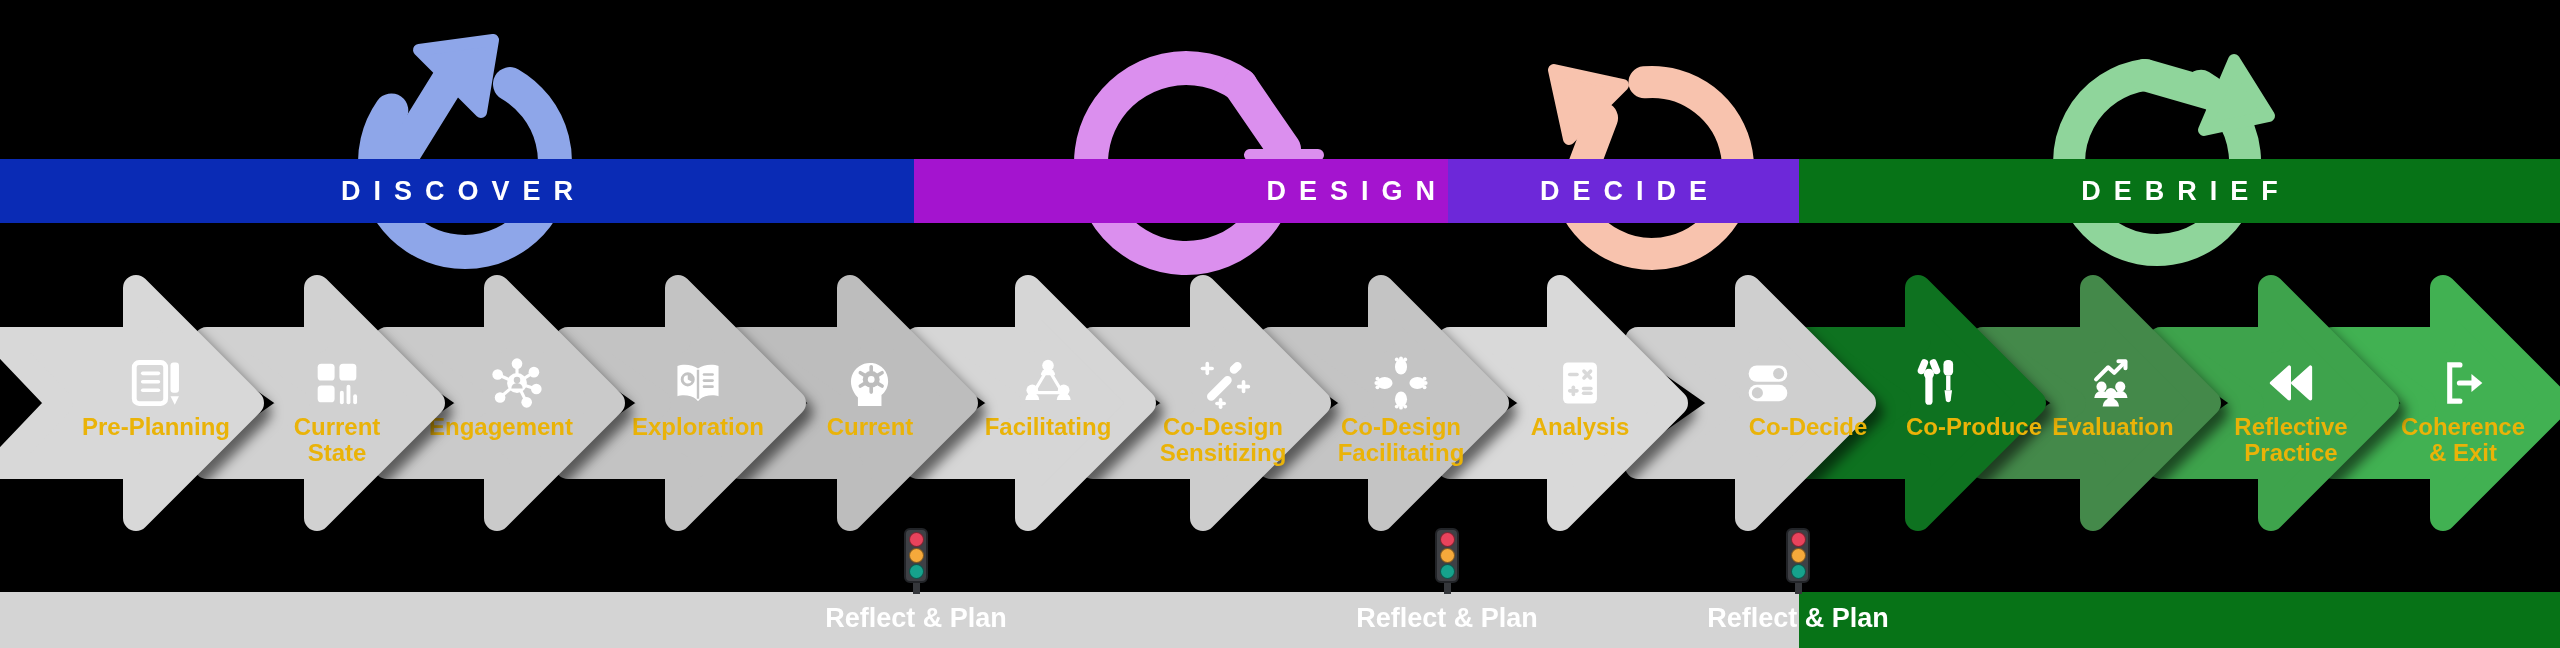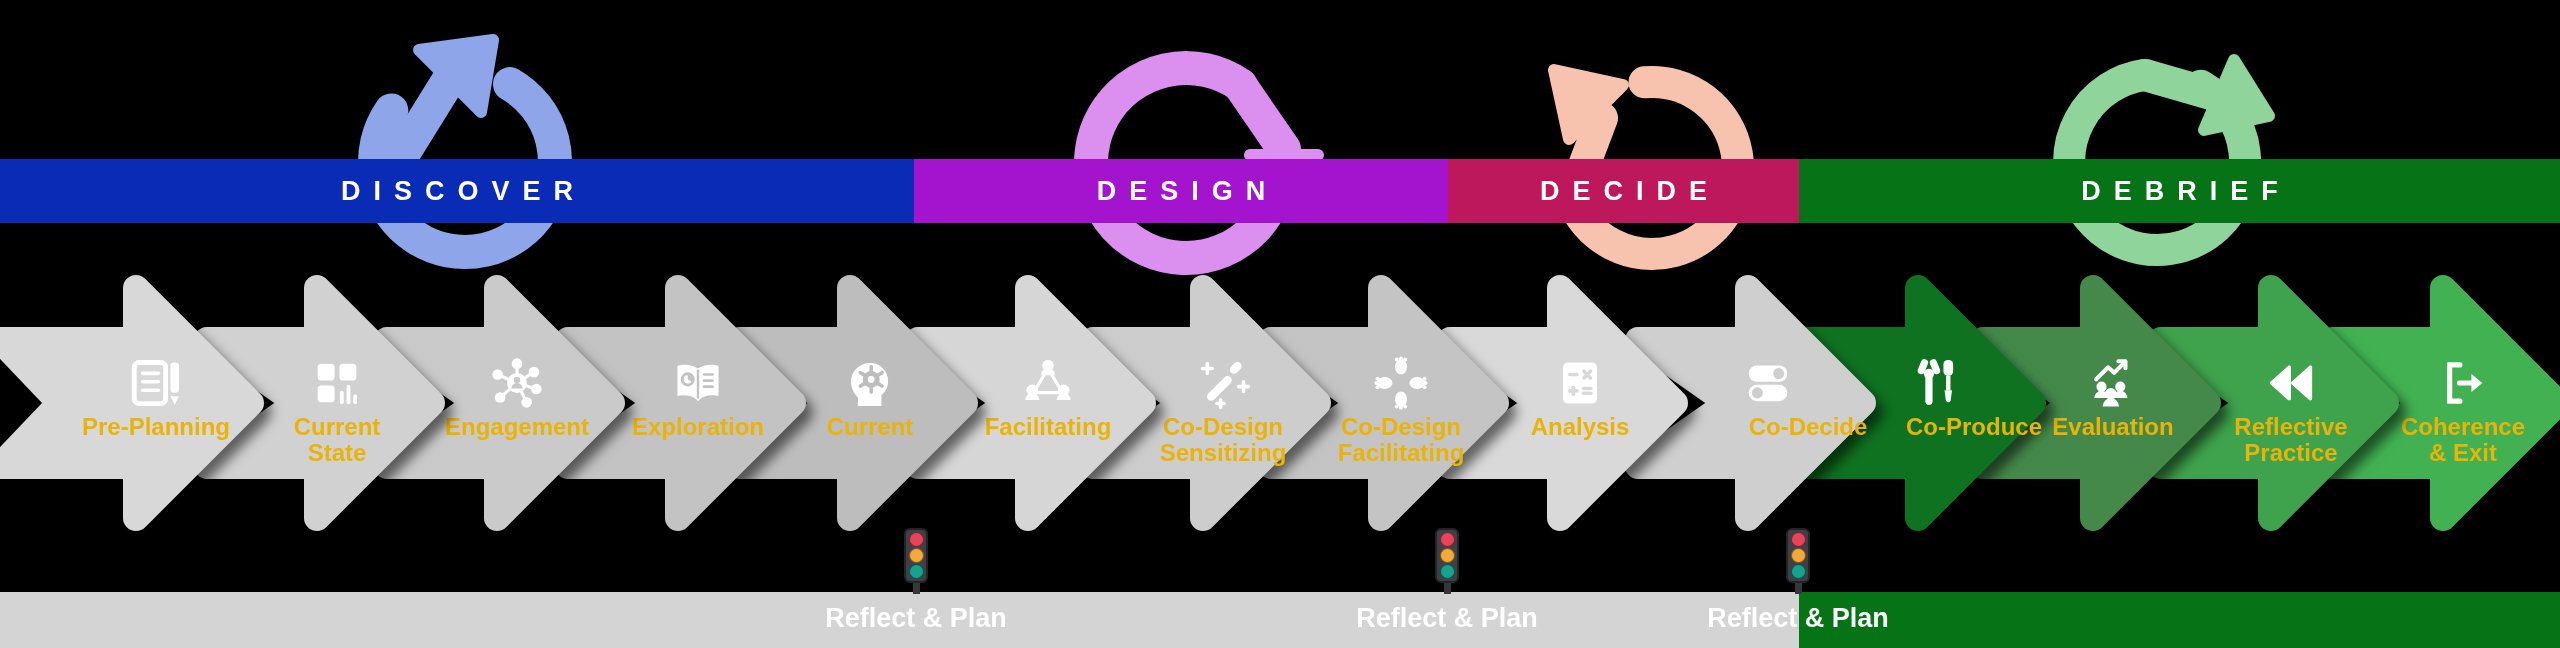--- a/index.html
+++ b/index.html
@@ -47,24 +47,24 @@
       <svg class="loop-svg" width="330" height="330" viewBox="0 0 330 330" style="left: 1992px; top: -3px;">
         <path d="M 209.0 88.8 A 88 88 0 1 1 152.8 77.9" fill="none" stroke="#8FD59B" stroke-width="32" stroke-linecap="round"></path>
         <line x1="153" y1="78" x2="219" y2="97" stroke="#8FD59B" stroke-width="32" stroke-linecap="round"></line>
         <polygon points="277.0,119.0 212.0,133.0 242.0,63.0" fill="#8FD59B" stroke="#8FD59B" stroke-width="12" stroke-linejoin="round"></polygon>
       </svg>
     </div>
   <div id="bands">
       <div class="band" style="left: 0px; width: 914px; background: rgb(10, 43, 181);">
         <div class="band-title">DISCOVER</div>
       </div>
-      <div class="band" style="left: 914px; width: 534px; background: rgb(164, 20, 207);">
+      <div class="band" style="left: 914px; width: 534px; background: rgb(164, 20, 207); justify-content: flex-end;">
         <div class="band-title">DESIGN</div>
       </div>
-      <div class="band" style="left: 1448px; width: 351px; background: #be185d;">
+      <div class="band" style="left: 1448px; width: 351px; background: #6d28d9;">
         <div class="band-title">DECIDE</div>
       </div>
       <div class="band" style="left: 1799px; width: 761px; background: rgb(7, 115, 23);">
         <div class="band-title">DEBRIEF</div>
       </div>
     </div>
   <div id="arrows">
       <svg class="arrow-svg" viewBox="0 0 290 280" style="left: -4px; z-index: 40;">
         <polygon points="4,75 140,75 140,23 255,138 140,253 140,201 4,201 64,138" fill="#D8D8D8" stroke="#D8D8D8" stroke-width="26" stroke-linejoin="round"></polygon>
       </svg>
@@ -115,21 +115,21 @@
           <circle cx="38" cy="15" r="4.4" fill="#fff"></circle>
           <circle cx="40" cy="29" r="4.4" fill="#fff"></circle>
           <circle cx="32" cy="40" r="4.4" fill="#fff"></circle>
           <circle cx="10" cy="36" r="4.4" fill="#fff"></circle>
           <circle cx="8" cy="17" r="4.4" fill="#fff"></circle>
           <circle cx="24" cy="24" r="8.2" fill="#fff"></circle>
           <circle cx="24" cy="21.6" r="2.7" fill="#CACACA"></circle>
           <path d="M19.3 28.6 a4.7 4.7 0 0 1 9.4 0 Z" fill="#CACACA"></path>
         </svg>
       </div>
-      <div class="step-label" style="left: 397px; z-index: 38;">Engagement</div>
+      <div class="step-label" style="left: 381px; z-index: 38;">Engagement</div>
       <svg class="arrow-svg" viewBox="0 0 290 280" style="left: 538px; z-index: 37;">
         <polygon points="30,75 140,75 140,23 255,138 140,253 140,201 30,201 120,138" fill="#C3C3C3" stroke="#C3C3C3" stroke-width="26" stroke-linejoin="round"></polygon>
       </svg>
       <div class="step-icon" style="left: 669px; top: 354px; z-index: 37;">
         <svg viewBox="0 0 48 48">
           <path d="M24 12 C20 8.5 11 8 7 10 V35 C11 33.5 19 34 22.5 37.5 L24 39 L25.5 37.5 C29 34 37 33.5 41 35 V10 C37 8 28 8.5 24 12 Z" fill="#fff"></path>
           <line x1="24" y1="13" x2="24" y2="37" stroke="#C3C3C3" stroke-width="2"></line>
           <circle cx="15.5" cy="21" r="4.6" fill="none" stroke="#C3C3C3" stroke-width="2.4"></circle>
           <path d="M15.5 21 L15.5 16.4 A4.6 4.6 0 0 1 19.6 23.2 Z" fill="#C3C3C3"></path>
           <g stroke="#C3C3C3" stroke-width="2.2" stroke-linecap="round">

